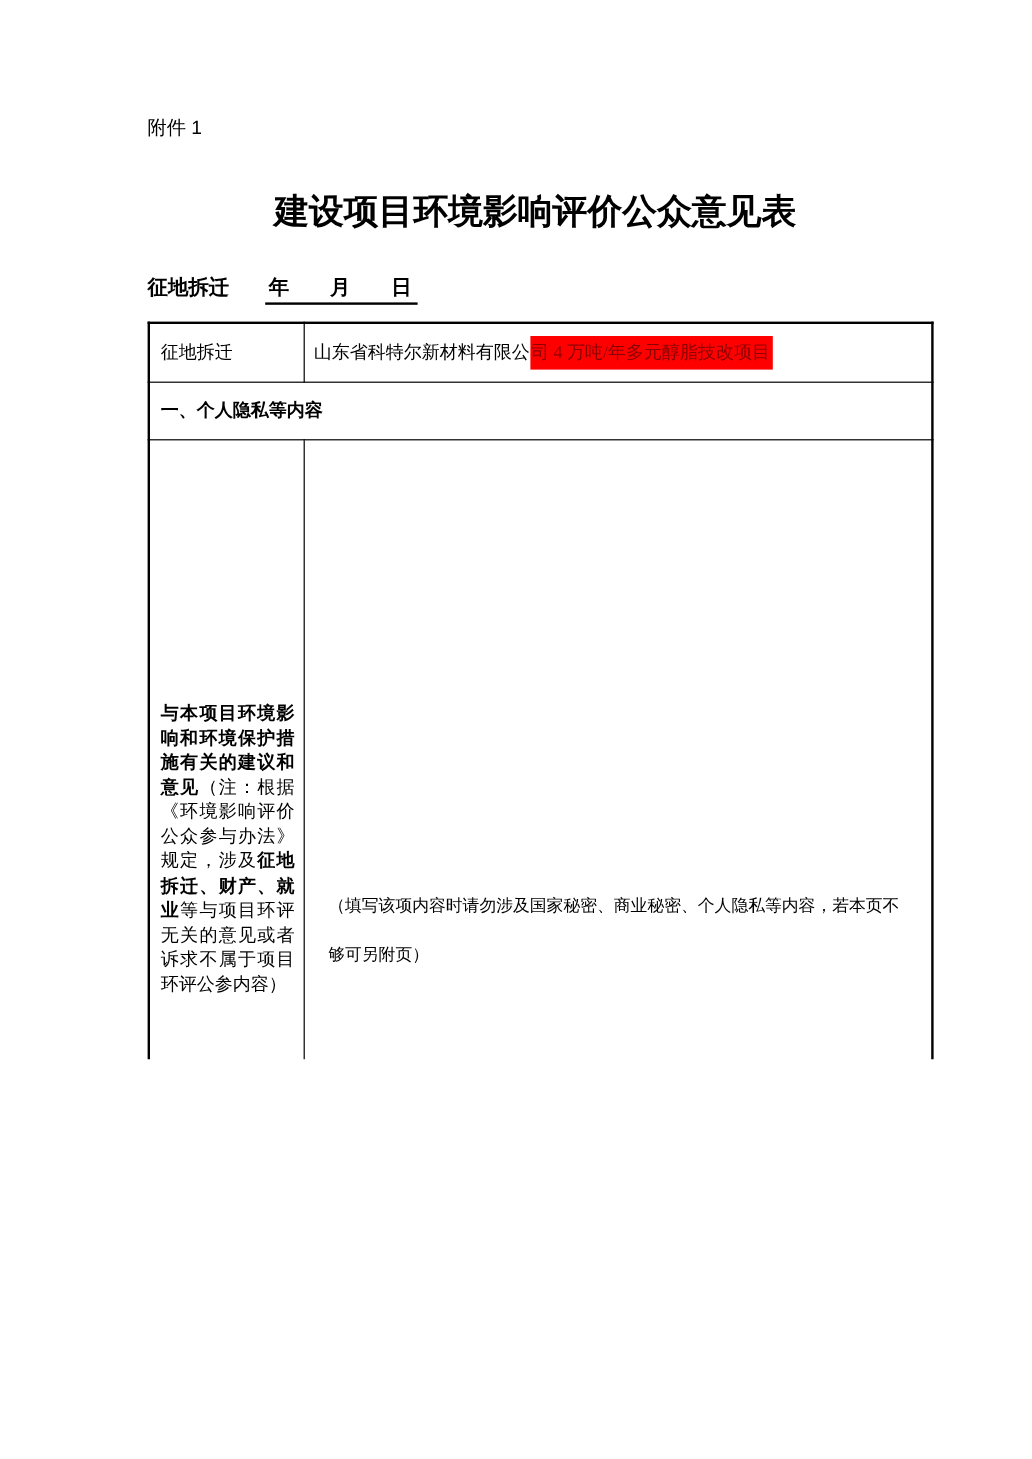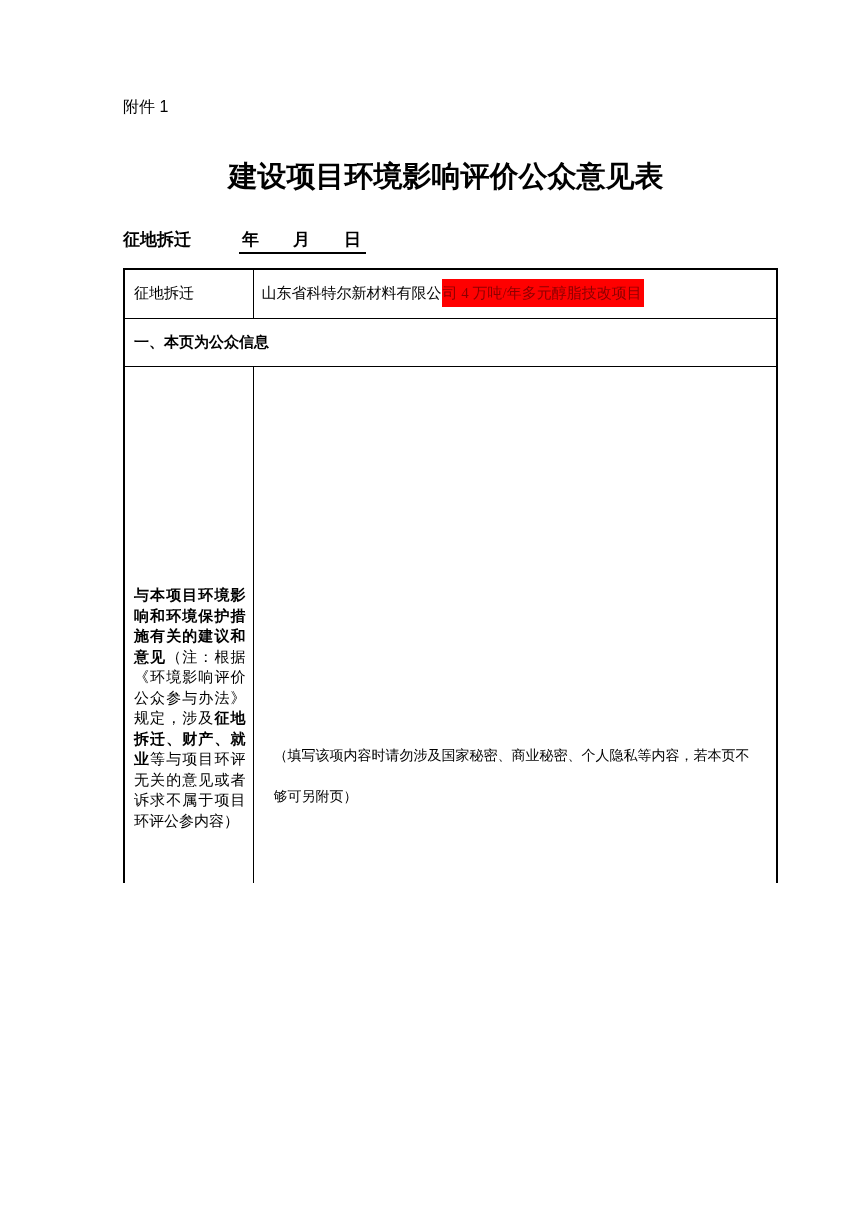--- a/index.html
+++ b/index.html
@@ -36,21 +36,21 @@
   .date-line {
     position: absolute;
     left: 123px;
     top: 228px;
     font-size: 17px;
     font-weight: bold;
     white-space: pre;
   }
   .date-blank {
     display: inline-block;
-    margin-left: 48px;
+    margin-left: 30px;
     padding: 0 5px 1px 3px;
     border-bottom: 2px solid var(--border-color, #000);
     white-space: pre;
   }
   table.form-table {
     position: absolute;
     left: 123px;
     top: 268px;
     width: 653px;
     border-collapse: collapse;
@@ -124,21 +124,21 @@
     <colgroup>
       <col style="width:129px">
       <col style="width:524px">
     </colgroup>
     <tbody>
         <tr>
       <td class="project-label-cell">征地拆迁</td>
       <td class="project-value-cell"><span>山东省科特尔新材料有限公</span><span class="seg-highlight">司 4 万吨/年多元醇脂技改项目</span></td>
     </tr>
     <tr>
-      <td class="section-cell" colspan="2">一、本页为公众信息</td>
+      <td class="section-cell" colspan="2">一、个人隐私等内容</td>
     </tr>
     <tr class="big-row">
       <td class="opinion-topic-cell"><span class="seg-bold">与本项目环境影响和环境保护措施有关的建议和意见</span><span>（注：根据《环境影响评价公众参与办法》规定，涉及</span><span class="seg-bold">征地拆迁、财产、就业</span><span>等与项目环评无关的意见或者诉求不属于项目环评公参内容）</span></td>
       <td class="opinion-content-cell"><span>（填写该项内容时请勿涉及国家秘密、商业秘密、个人隐私等内容，若本页不够可另附页）</span></td>
     </tr>
   </tbody>
     </table>
 
 </div>
 

